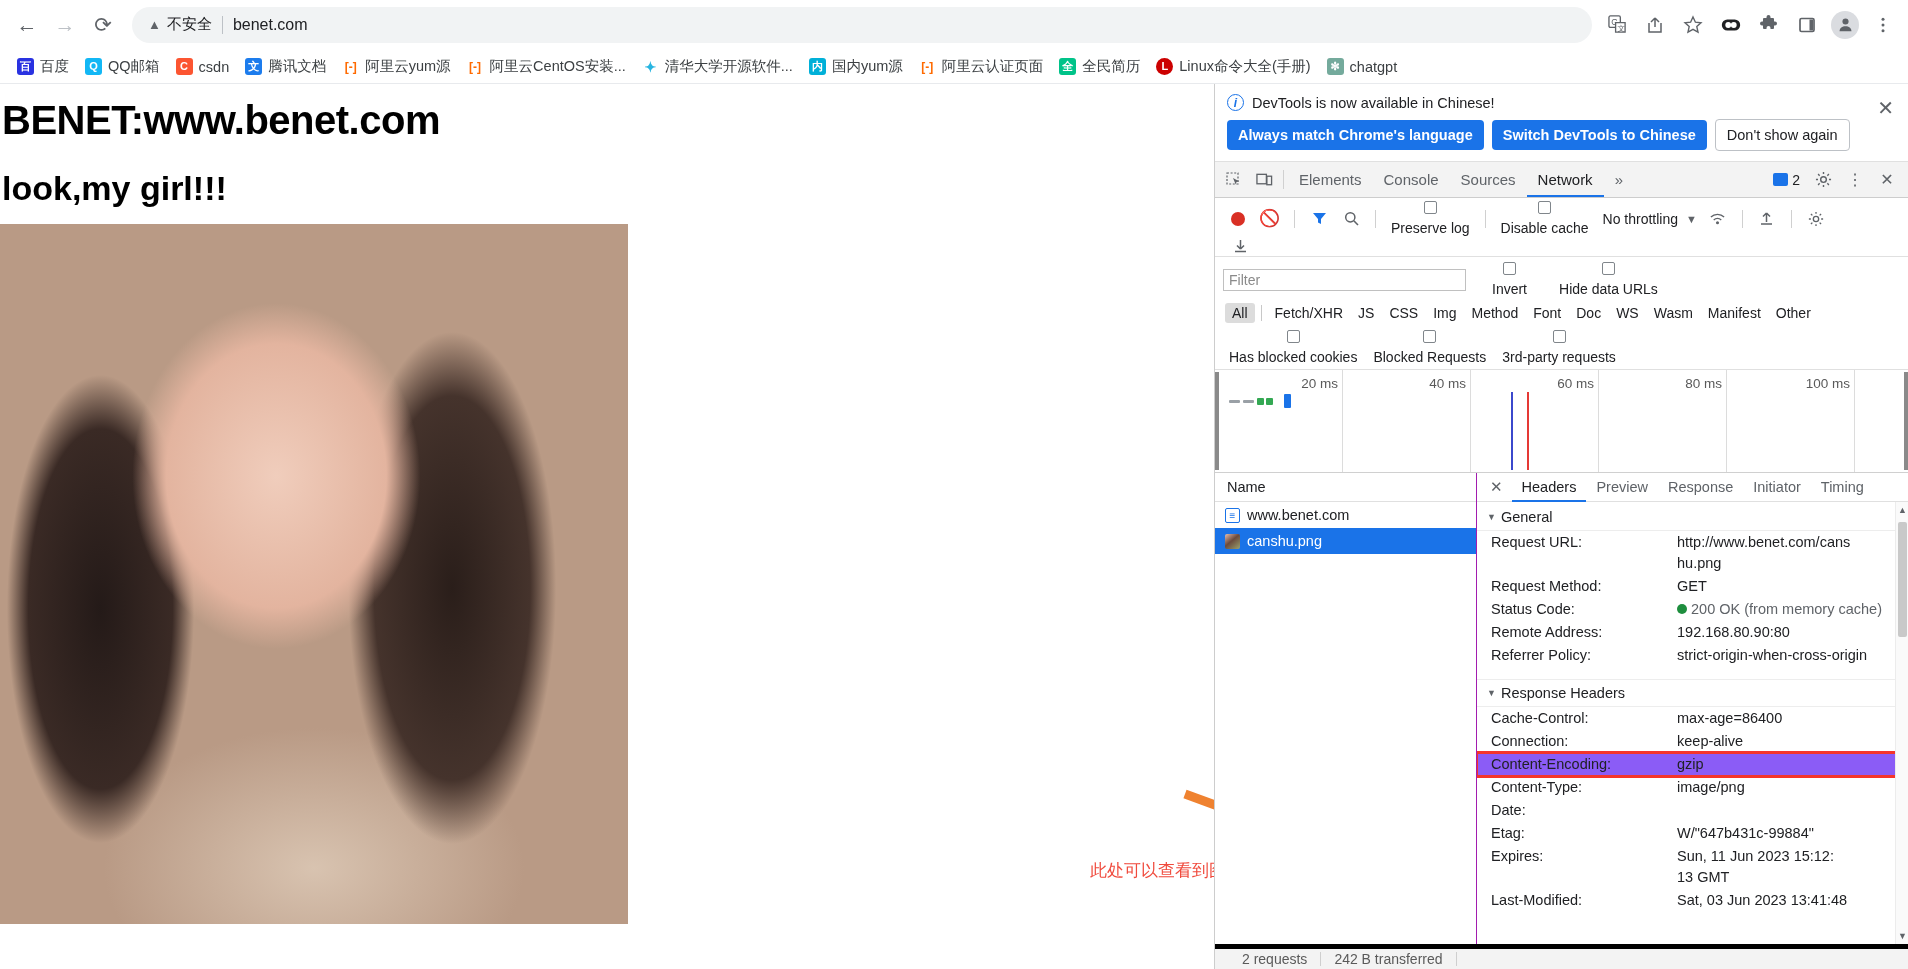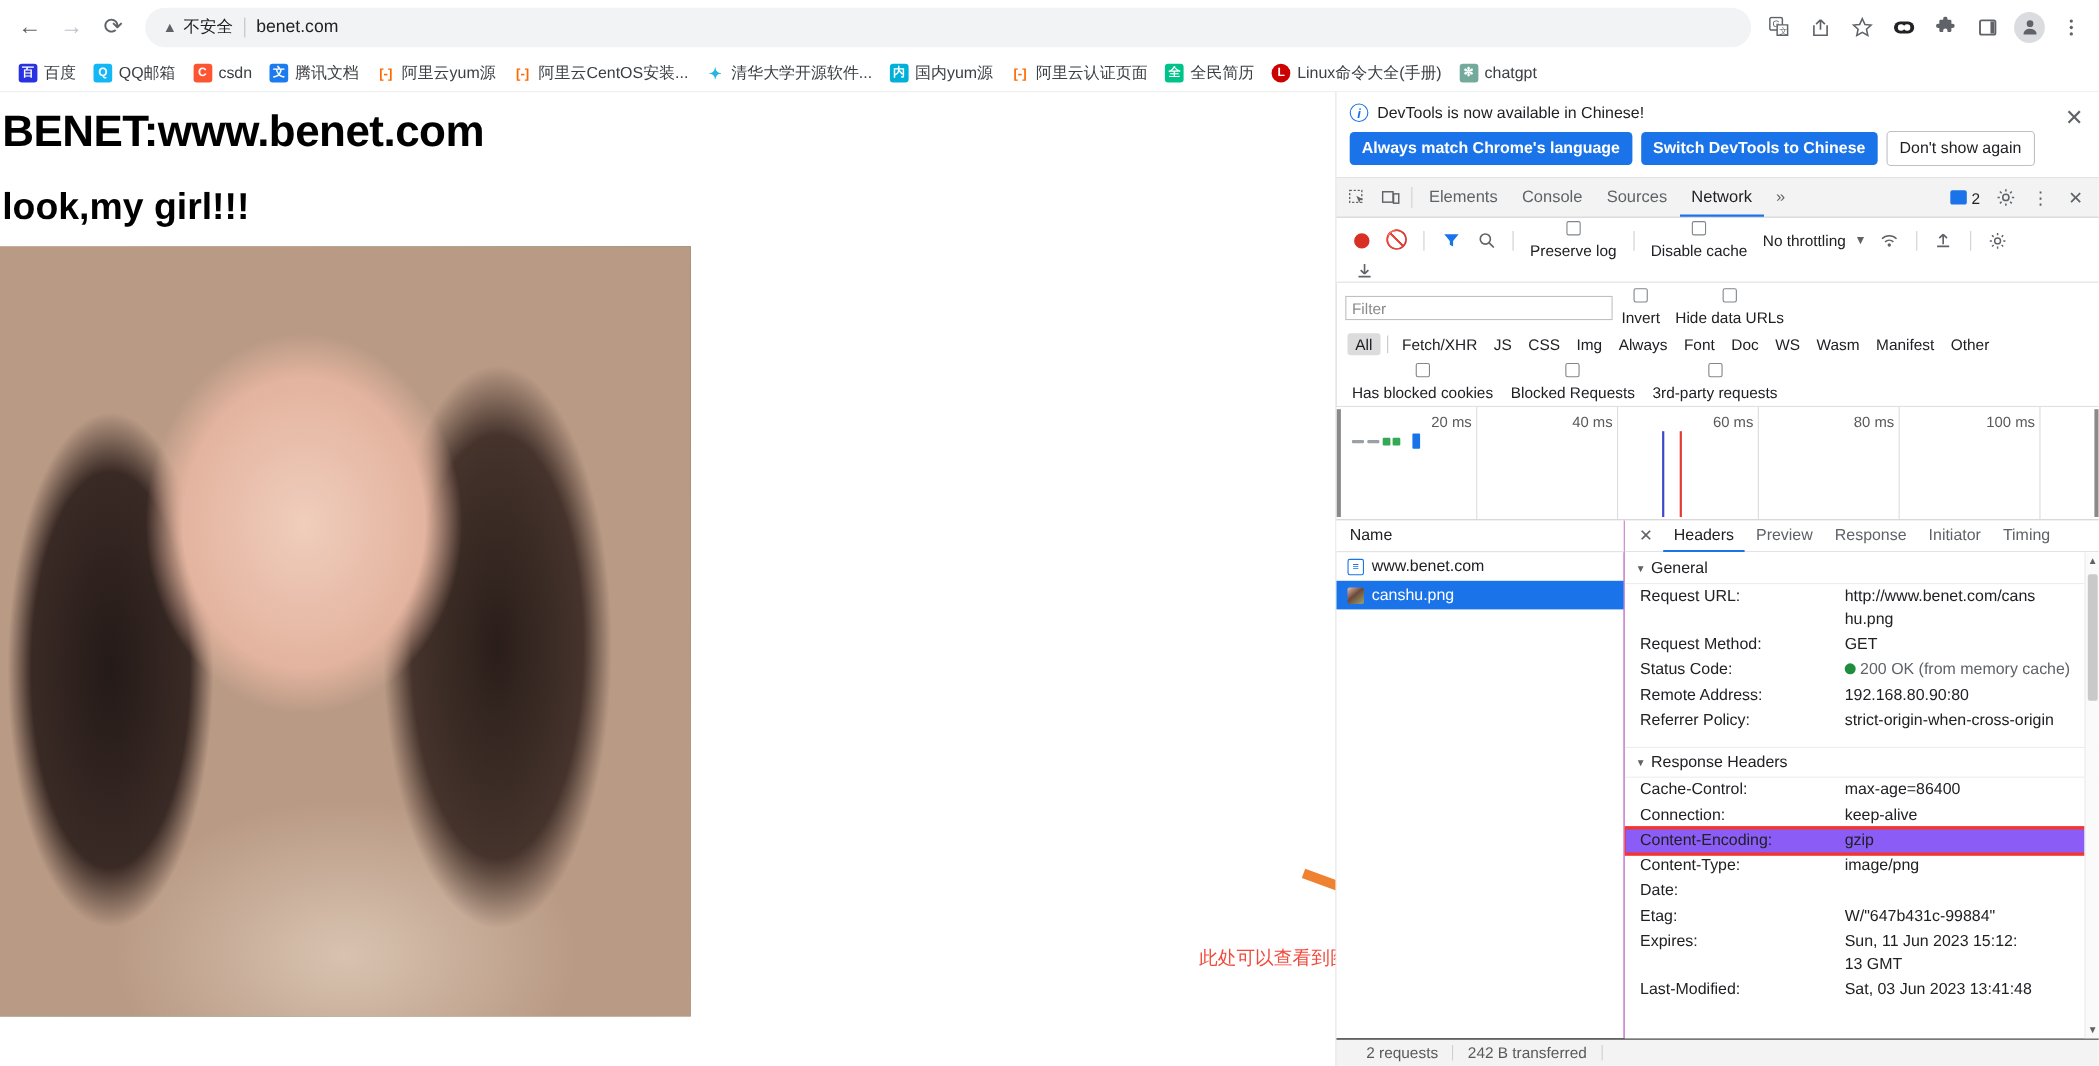--- a/index.html
+++ b/index.html
@@ -181,21 +181,21 @@
     width: 13px; height: 13px; border: 1.5px solid #80868b;
     border-radius: 2px; background: #fff; flex: none;
   }
   .netbar-label { font-size: 14px; color: #202124; white-space: nowrap; }
   .throttle-caret { color: #5f6368; font-size: 11px; margin: 0 4px 0 6px; }
   .dl-row { width: 100%; display: flex; align-items: center; padding-left: 2px; }
 
   #dt-filterbar {
     padding: 5px 8px 4px 8px; border-bottom: 1px solid #e0e0e0;
   }
-  #filter-row { display: flex; align-items: center; gap: 2px; }
+  #filter-row { display: flex; align-items: center; gap: 20px; }
   #filter-input {
     width: 243px; height: 22px; border: 1px solid #c0c0c0;
     font-size: 14px; padding: 0 5px; color: #202124;
     font-family: "Liberation Sans", sans-serif; background: #fff;
   }
   #filter-input::placeholder { color: #8a8a8a; }
   #types-row {
     display: flex; align-items: center; gap: 1px;
     margin-top: 6px; padding-left: 2px;
   }
@@ -296,21 +296,21 @@
   }
   .sb-arrow {
     position: absolute; left: 2px; font-size: 9px; color: #5f6368;
   }
   #sb-thumb {
     position: absolute; left: 2px; top: 20px; width: 9px; height: 115px;
     background: #c9c9c9; border-radius: 2px;
   }
 
   #dt-status {
-    height: 25px; border-top: 1px solid #000000; background: #f3f3f3;
+    height: 25px; border-top: 5px solid #000000; background: #f3f3f3;
     display: flex; align-items: center; padding-left: 14px; gap: 0;
   }
   .status-cell { font-size: 14px; color: #5a5a5a; padding: 0 13px; }
   .status-sep { width: 1px; height: 14px; background: #cfcfcf; }
 </style>
 </head>
 <body>
 
 <div id="browser-chrome">
 
@@ -580,21 +580,21 @@
           <span class="netbar-label">Hide data URLs</span>
         </label>
       </div>
       <div id="types-row">
         <span class="type-chip active">All</span>
         <span class="type-sep"></span>
         <span class="type-chip">Fetch/XHR</span>
         <span class="type-chip">JS</span>
         <span class="type-chip">CSS</span>
         <span class="type-chip">Img</span>
-        <span class="type-chip">Always</span>
+        <span class="type-chip">Method</span>
         <span class="type-chip">Font</span>
         <span class="type-chip">Doc</span>
         <span class="type-chip">WS</span>
         <span class="type-chip">Wasm</span>
         <span class="type-chip">Manifest</span>
         <span class="type-chip">Other</span>
       </div>
       <div id="blocked-row">
         <label class="chk-wrap">
           <span class="chkbox"></span>

